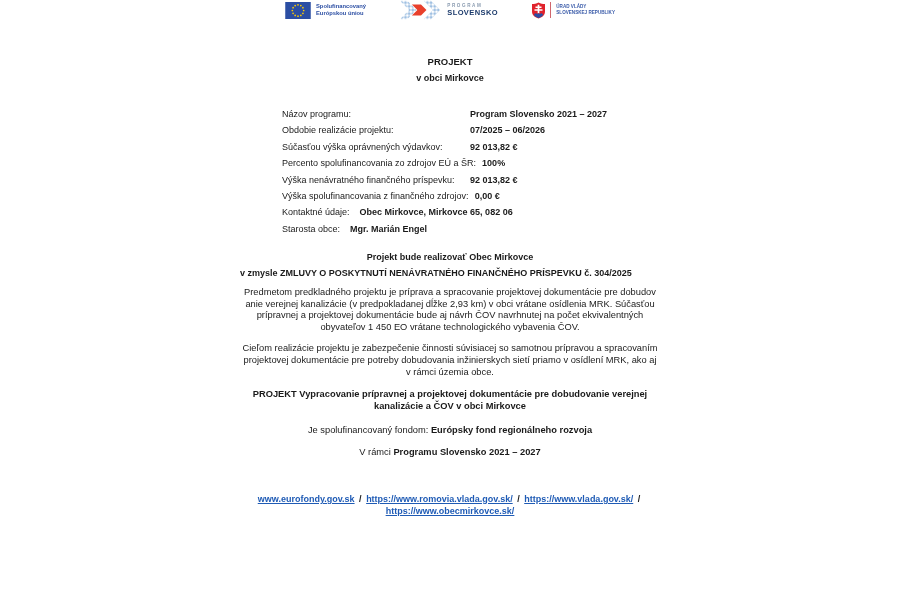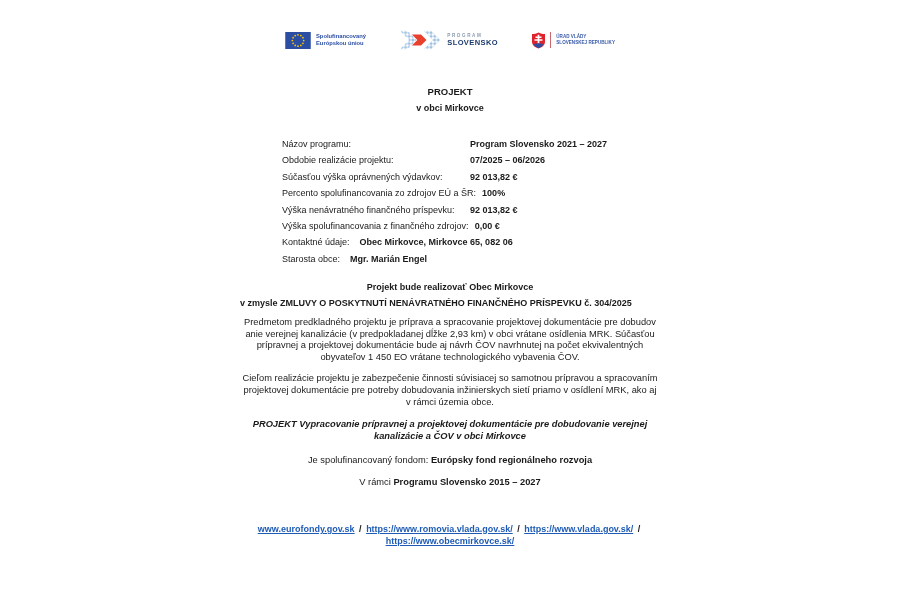--- a/index.html
+++ b/index.html
@@ -1,20 +1,20 @@
 <!DOCTYPE html>
 <html><head>
 <meta charset="utf-8">
 <style>
   html,body{margin:0;padding:0;background:#ffffff;}
   .page{
     width:900px;height:600px;background:#ffffff;overflow:hidden;position:relative;
     font-family:"Liberation Sans",sans-serif;color:#1a1a1a;
   }
-  .doc{width:420px;margin:0 auto;padding-top:30px;}
+  .doc{width:420px;margin:0 auto;}
 
   
   .logos{display:flex;justify-content:space-between;align-items:center;width:330px;margin:0 auto 36px;}
   .logo{display:flex;align-items:center;gap:5px;}
   .logo-caption{font-size:5.8px;line-height:7px;font-weight:bold;color:#2b4ea3;}
   .ps-caption .ps-top{display:block;font-size:4.6px;letter-spacing:1.6px;color:#8a9bb0;font-weight:bold;}
   .ps-caption .ps-bottom{display:block;font-size:7.5px;font-weight:bold;color:#1b3a6b;letter-spacing:.4px;}
   .gov-caption{font-size:4.6px;line-height:6px;font-weight:bold;color:#3a5ba9;}
   .gov-divider{width:1px;height:16px;background:#d0666d;}
 
@@ -28,21 +28,21 @@
   .field{display:flex;margin-bottom:6.4px;}
   .field .lbl{min-width:182px;padding-right:6px;}
   .field .val{font-weight:bold;}
   .field.inline .lbl{min-width:0;}
   .field.inline .val{margin-left:4px;}
 
   
   .center-bold{text-align:center;font-weight:bold;font-size:9px;margin-top:18px;}
   .contract{text-align:left;font-weight:bold;font-size:9px;margin-top:6px;}
   .para{text-align:center;font-size:9.3px;line-height:11.8px;margin-top:9px;}
-  .proj-heading{text-align:center;font-weight:bold;font-size:9.3px;line-height:11.8px;margin-top:11px;font-style:italic;}
+  .proj-heading{text-align:center;font-weight:bold;font-size:9.3px;line-height:11.8px;margin-top:11px;}
   .mixline{text-align:center;font-size:9.3px;margin-top:12px;}
   .mixline b{font-weight:bold;}
 
   
   .links{margin-top:36px;text-align:center;font-size:9px;line-height:12px;font-weight:bold;}
   .links .line1{white-space:nowrap;}
   a.link{color:#1f5bb5;text-decoration:underline;cursor:pointer;}
   .sep{color:#1a1a1a;padding:0 2px;}
 </style>
 </head>
@@ -155,21 +155,21 @@
     <div class="para">Predmetom predkladného projektu je príprava a spracovanie projektovej dokumentácie pre dobudov anie verejnej kanalizácie (v predpokladanej dĺžke 2,93 km) v obci vrátane osídlenia MRK. Súčasťou prípravnej a projektovej dokumentácie bude aj návrh ČOV navrhnutej na počet ekvivalentných obyvateľov 1 450 EO vrátane technologického vybavenia ČOV.</div>
     <div class="para">Cieľom realizácie projektu je zabezpečenie činnosti súvisiacej so samotnou prípravou a spracovaním projektovej dokumentácie pre potreby dobudovania inžinierskych sietí priamo v osídlení MRK, ako aj v rámci územia obce.</div>
     <div class="proj-heading">PROJEKT Vypracovanie prípravnej a projektovej dokumentácie pre dobudovanie verejnej kanalizácie a ČOV v obci Mirkovce</div>
 
     <div class="mixline">
       <span>Je spolufinancovaný fondom:</span>
       <b>Európsky fond regionálneho rozvoja</b>
     </div>
     <div class="mixline">
       <span>V rámci</span>
-      <b>Programu Slovensko 2015 – 2027</b>
+      <b>Programu Slovensko 2021 – 2027</b>
     </div>
 
     <div class="links">
       <div class="line1">
         <a class="link">www.eurofondy.gov.sk</a>
         <span class="sep">/</span>
         <a class="link">https://www.romovia.vlada.gov.sk/</a>
         <span class="sep">/</span>
         <a class="link">https://www.vlada.gov.sk/</a>
         <span class="sep">/</span>

